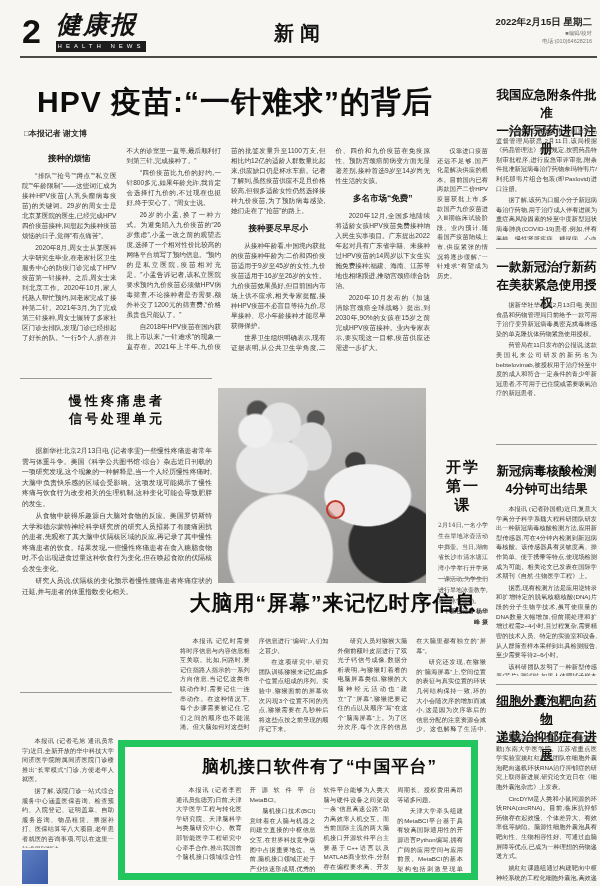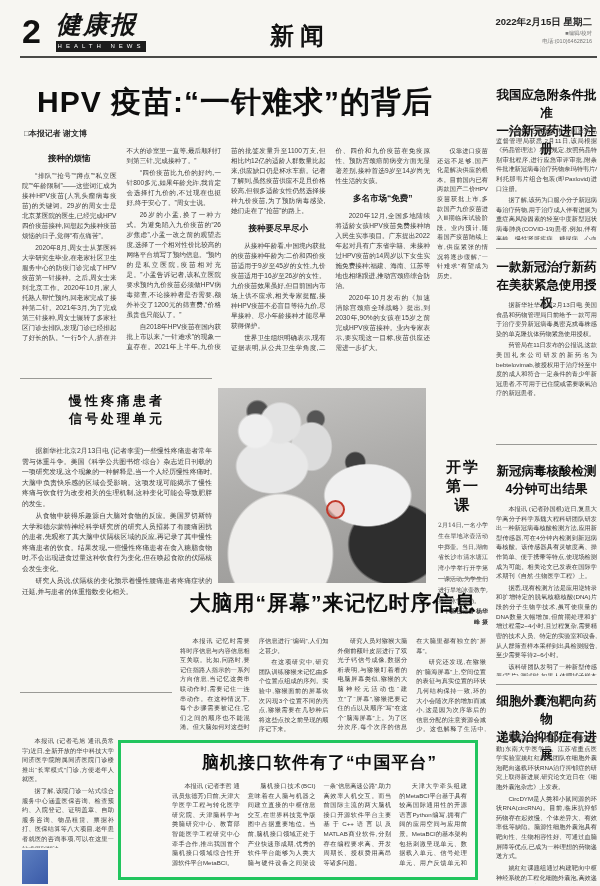--- a/index.html
+++ b/index.html
@@ -7,21 +7,21 @@
         font-family:"Liberation Sans",sans-serif;color:#2b2b2b;margin:0 auto;}
   .abs{position:absolute;}
   .hr{position:absolute;height:1px;background:#9a9a96;}
   .hr.dark{background:#4a4a48;height:2px;}
   
   .pagenum{font-size:34px;font-weight:bold;color:#111;line-height:1;}
   .masthead{font-family:"DejaVu Serif",serif;font-style:italic;font-weight:bold;
             font-size:25px;color:#141414;letter-spacing:2px;line-height:1;}
   .mastbox{background:#1d1d1d;color:#fff;font-size:6px;letter-spacing:4px;
            text-align:center;line-height:11px;height:11px;}
-  .section-title{font-size:24px;font-weight:bold;letter-spacing:6px;color:#111;}
+  .section-title{font-size:20px;font-weight:bold;letter-spacing:6px;color:#111;}
   .date-line{font-size:9.5px;font-weight:bold;color:#222;text-align:right;}
   .date-sub{font-size:5.5px;color:#777;text-align:right;line-height:1.5;}
   
   .hpv-headline{font-size:30px;font-weight:bold;color:#0d0d0d;text-align:center;
                 letter-spacing:1px;white-space:nowrap;}
   .byline{font-size:8px;font-weight:bold;color:#333;}
   .colflow{column-gap:10px;overflow:hidden;text-align:justify;}
   .para{margin:0 0 2px;text-indent:2em;}
   .subhead{margin:6px 0;text-align:center;font-size:8.5px;font-weight:bold;
            color:#1a1a1a;text-indent:0;}
@@ -43,21 +43,21 @@
       radial-gradient(circle at 19% 12%, #4e4e4e 0 4%, rgba(0,0,0,0) 5%),
       radial-gradient(ellipse at 72% 55%, #f1f1f1 0 20%, rgba(0,0,0,0) 21%),
       radial-gradient(circle at 66% 38%, #3f3f3f 0 5%, rgba(0,0,0,0) 6%),
       radial-gradient(ellipse at 85% 80%, #2e2e2e 0 18%, rgba(0,0,0,0) 19%),
       radial-gradient(ellipse at 30% 85%, #efeeec 0 25%, rgba(0,0,0,0) 26%),
       linear-gradient(165deg,#c7c6c4 0%,#aeadab 45%,#989795 100%);}
   .photo-badge{position:absolute;left:108px;top:112px;width:15px;height:15px;border-radius:50%;
       border:2px solid #c0392b;background:rgba(220,80,60,.25);}
   .brain-headline{font-size:21px;font-weight:bold;color:#0d0d0d;text-align:center;
                   letter-spacing:1px;white-space:nowrap;}
-  .bci-box{border:3px solid #22c55e;background:rgba(255,255,255,.35);padding-left:43px;}
+  .bci-box{border:7px solid #22c55e;background:rgba(255,255,255,.35);padding-left:43px;}
   .bci-headline{font-size:17px;font-weight:bold;color:#0c0c0c;text-align:center;letter-spacing:1px;}
   .corner-graphic{background:linear-gradient(135deg,#5d7fc0,#3a5aa8);}
 </style>
 </head>
 <body>
 
 <div class="page">
 
   <div class="abs pagenum" style="left:22px;top:14px;">2</div>
   <div class="abs masthead" style="left:56px;top:12px;">健康报</div>
@@ -157,21 +157,21 @@
     <div>新冠病毒核酸检测</div>
     <div>4分钟可出结果</div>
   </div>
   <div class="abs colflow body-xs" style="left:496px;top:504px;width:101px;height:172px;">
       <p class="para">本报讯 (记者孙国根)近日,复旦大学高分子科学系魏大程科研团队研发出一种新冠病毒核酸检测方法,应用新型传感器,可在4分钟内检测到新冠病毒核酸。该传感器具有灵敏度高、操作简单、便于携带等特点,使现场检测成为可能。相关论文已发表在国际学术期刊《自然·生物医学工程》上。</p>
       <p class="para">据悉,现有检测方法是应用逆转录和扩增特定的脱氧核糖核酸(DNA)片段的分子生物学技术,虽可使痕量的DNA数量大幅增加,但前期处理和扩增过程需2~4小时,且过程复杂,需要精密的技术人员、特定的实验室和设备,从人群筛查样本采样到出具检测报告,至少需要等待2~6小时。</p>
       <p class="para">该科研团队发明了一种新型传感器(芯片),测试时,如果人体咽拭子样本中含有新冠病毒的核酸,约4分钟就出结果,可立即让被测者知道检测结果。</p>
     </div>
   <div class="hr" style="left:496px;top:684px;width:101px;"></div>
 
-  <div class="abs side-title" style="left:496px;top:692px;width:101px;">
+  <div class="abs side-title" style="left:496px;top:692px;width:101px;text-decoration:underline;">
     <div>细胞外囊泡靶向药物</div>
     <div>递载治抑郁症有进展</div>
   </div>
   <div class="abs colflow body-xs" style="left:496px;top:734px;width:101px;height:150px;">
       <p class="para">本报讯 (通讯员余家仪 记者程守勤)东南大学医学院、江苏省重点医学实验室姚红红教授团队在细胞外囊泡靶向递载环状RNA治疗抑郁症的研究上取得新进展,研究论文近日在《细胞外囊泡杂志》上发表。</p>
       <p class="para">CircDYM是人类和小鼠同源的环状RNA(circRNA)。目前,临床抗抑郁药物存在起效慢、个体差异大、有效率低等缺陷。脑源性细胞外囊泡具有靶向性、生物相容性好、可通过血脑屏障等优点,已成为一种理想的药物递送方式。</p>
       <p class="para">姚红红课题组通过构建靶向中枢神经系统的工程化细胞外囊泡,高效递送CircDYM进入脑内,显著改善了小鼠的抑郁样行为,为抑郁症治疗提供了新思路。</p>
     </div>
 
 </div>

